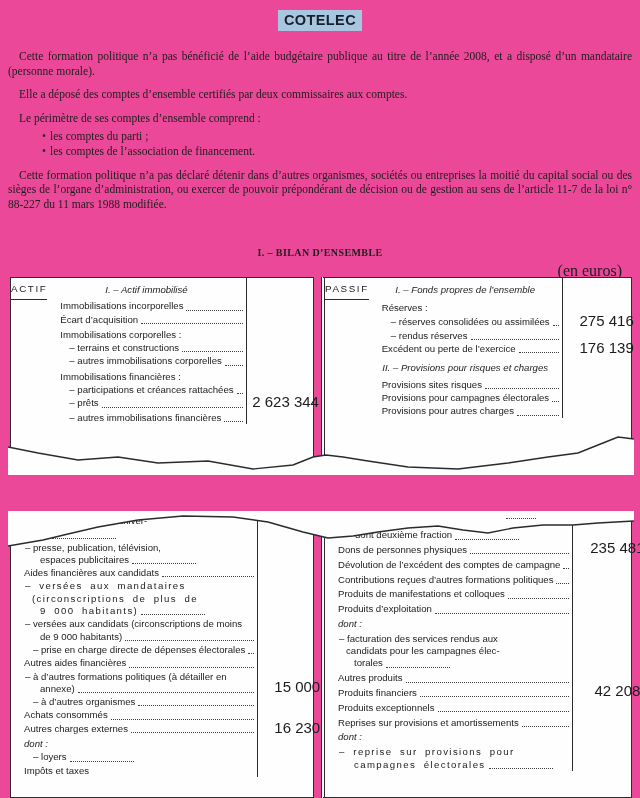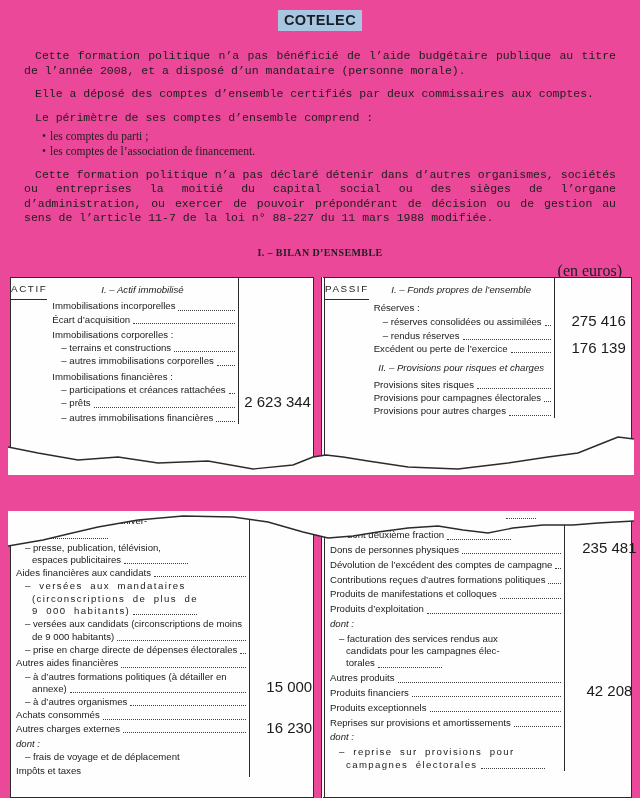--- a/index.html
+++ b/index.html
@@ -12,21 +12,21 @@
   
   .doc-title-wrap { position:absolute; top:10px; left:0; right:0; text-align:center; }
   .doc-title {
     display:inline-block; background:#a9c6e1; color:#16202a;
     font-family:"Liberation Sans", sans-serif; font-weight:bold;
     font-size:14.5px; letter-spacing:.4px; padding:2px 6px 3px;
   }
   
   .intro { position:absolute; top:49px; left:8px; width:624px;
            text-align:justify; font-size:11.5px; line-height:14.6px; }
-  .intro p { text-indent:11px; margin:0 16px 9px;font-family:Liberation Mono, monospace; }
+  .intro p { text-indent:11px; margin:0 0 9px; }
   .intro p.tight { margin-bottom:4px; }
   .bullets { margin:0 0 9px 30px; }
   .bullet-line { display:flex; }
   .bullet { width:12px; text-align:center; }
   
   .bilan-title { position:absolute; top:247px; left:0; right:0; text-align:center;
     font-weight:bold; font-size:10px; letter-spacing:.4px; }
   .unit-note { position:absolute; top:262px; right:18px; font-size:16px; }
   
   .tbl { position:absolute; left:10px; width:622px; display:flex; align-items:stretch; }
@@ -42,21 +42,21 @@
     font-size:9.8px; letter-spacing:1.6px; color:#222; }
   .tbody { flex:1; display:flex; flex-direction:column;
     font-family:"Liberation Sans", sans-serif; font-size:9.6px; line-height:12.3px; color:#1b1b1b; }
   .trow { display:flex; align-items:stretch; }
   .lbl { flex:1; min-width:0; padding:1px 0 0 5px; }
   .amt { width:79px; border-left:1px solid #2b2b2b; display:flex; align-items:flex-end;
     justify-content:center; padding-bottom:2px; font-size:15px; }
   .half-r .amt { width:89px; }
   .tline, .tlast { display:block; }
   .tlast { display:flex; align-items:flex-end; }
-  .txt { white-space:nowrap; }
+  .txt { white-space:nowrap;margin-left:8px; }
   .leader { flex:1; border-bottom:1px dotted #3f3f3f; margin:0 3px 2px 3px; min-width:6px; }
   .leader.short { flex:0 0 64px; }
   .ind1 .tline, .ind1 .tlast { padding-left:9px; }
   .ind1 .cont { padding-left:16px; }
   .trow-head .headlbl { flex:1; text-align:center; font-style:italic; padding:6px 4px 3px; }
   .grp .lbl { padding-top:3px; }
   .dont .lbl { padding-top:2px; }
   .dont .txt { font-style:italic; }
   .spaced .lbl { letter-spacing:1.4px; word-spacing:3.5px; }
   .t2 .half-r .lbl { padding-top:2.5px; }
@@ -392,21 +392,22 @@
             <div class="lbl">
               <div class="tlast">
                 <span class="txt">dont :</span>
               </div>
             </div>
             <div class="amt"></div>
           </div>
           <div class="trow">
             <div class="lbl ind1">
               <div class="tlast">
-                <span class="txt">– frais de voyage et de déplacement</span>
+                <span class="txt">– loyers</span>
+                <span class="leader short"></span>
               </div>
             </div>
             <div class="amt"></div>
           </div>
           <div class="trow">
             <div class="lbl">
               <div class="tlast">
                 <span class="txt">Impôts et taxes</span>
               </div>
             </div>

